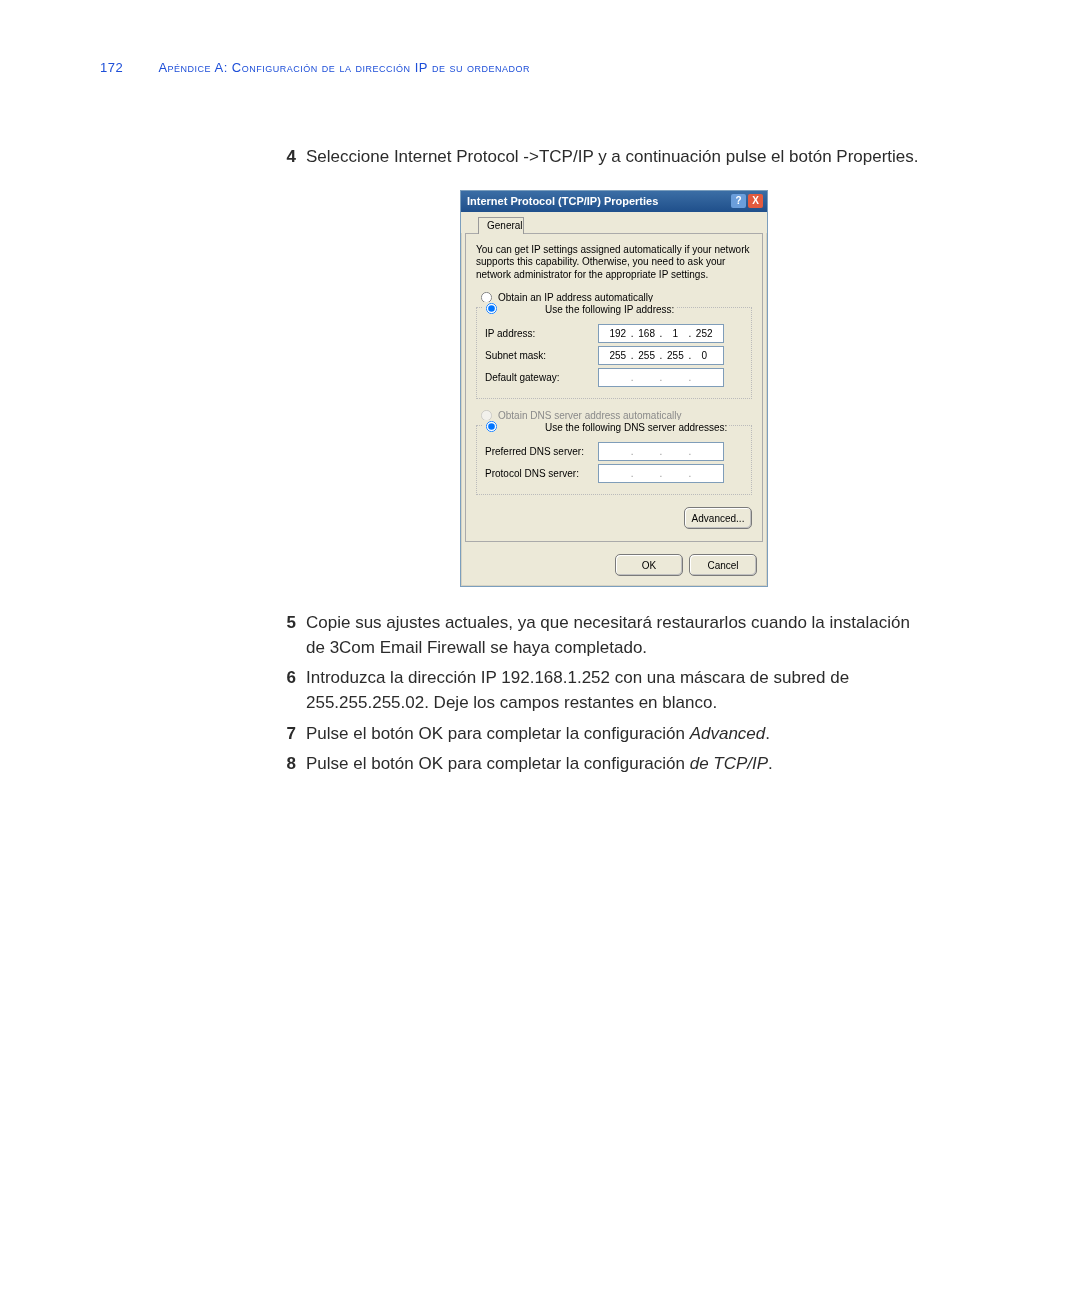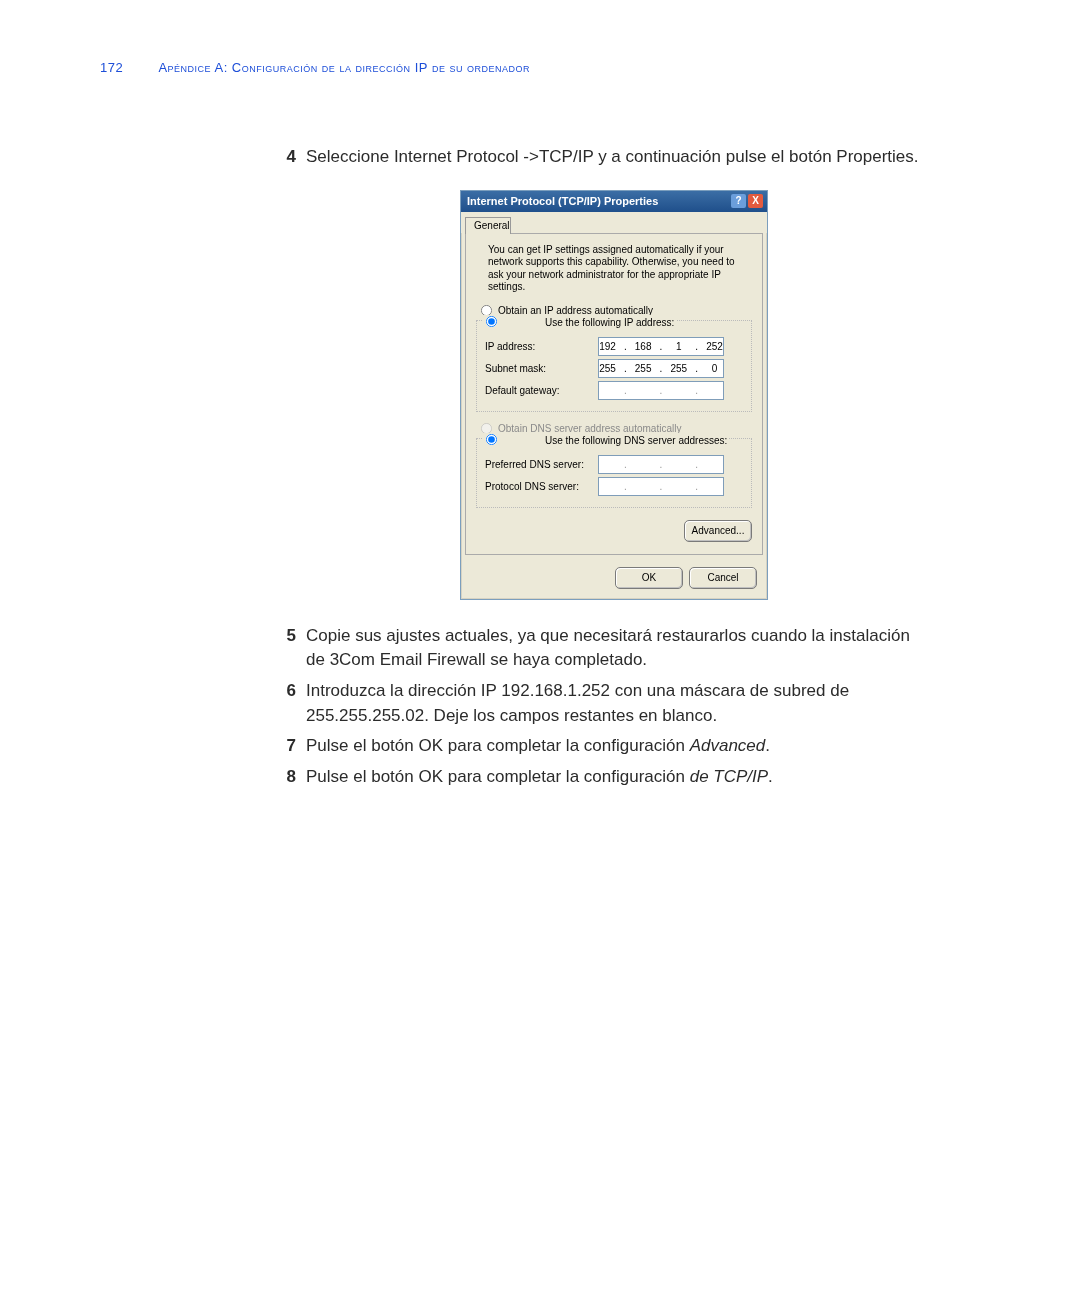--- a/index.html
+++ b/index.html
@@ -88,33 +88,33 @@
   }
   .tab {
     display: inline-block;
     background: #ece9d8;
     border: 1px solid #999;
     border-bottom: none;
     padding: 2px 0 3px 8px;
     font-size: 10px;
     position: relative;
     top: 1px;
+    margin-left: 13px;
   }
   .panel {
     margin: 0 4px 4px 4px;
     border: 1px solid #aaa;
     background: #ece9d8;
     padding: 10px 10px 8px 10px;
   }
   .desc {
     font-size: 10px;
     color: #000;
     line-height: 1.25;
     margin-bottom: 10px;
-    margin-left: 12px;
   }
   .radio-row {
     display: flex; align-items: center;
     font-size: 10px; margin: 3px 0 3px 4px;
   }
   .radio-row input { margin: 0 5px 0 0; transform: scale(0.85); }
   .radio-row.disabled { color: #8a8a8a; }
 
   .group {
     border: 1px dotted #bbb;
@@ -130,21 +130,21 @@
   .group-legend input { margin: 0 4px 0 0; transform: scale(0.85); }
 
   .group-body { margin-top: -8px; }
   .field-row {
     display: flex; align-items: center;
     margin: 3px 0;
   }
   .field-row .lbl { width: 113px; font-size: 10px; }
   .ipbox {
     display: flex; align-items: center; justify-content: center;
-    gap: 8px;
+    gap: 1px;
     width: 124px; height: 17px;
     background: #fff; border: 1px solid #7f9db9;
     font-size: 10px;
   }
   .ipbox.empty span { color: #999; }
   .ipbox .oct { width: 24px; text-align: center; }
   .ipbox .dot { color: #000; }
 
   .btn-row {
     display: flex; justify-content: flex-end;

